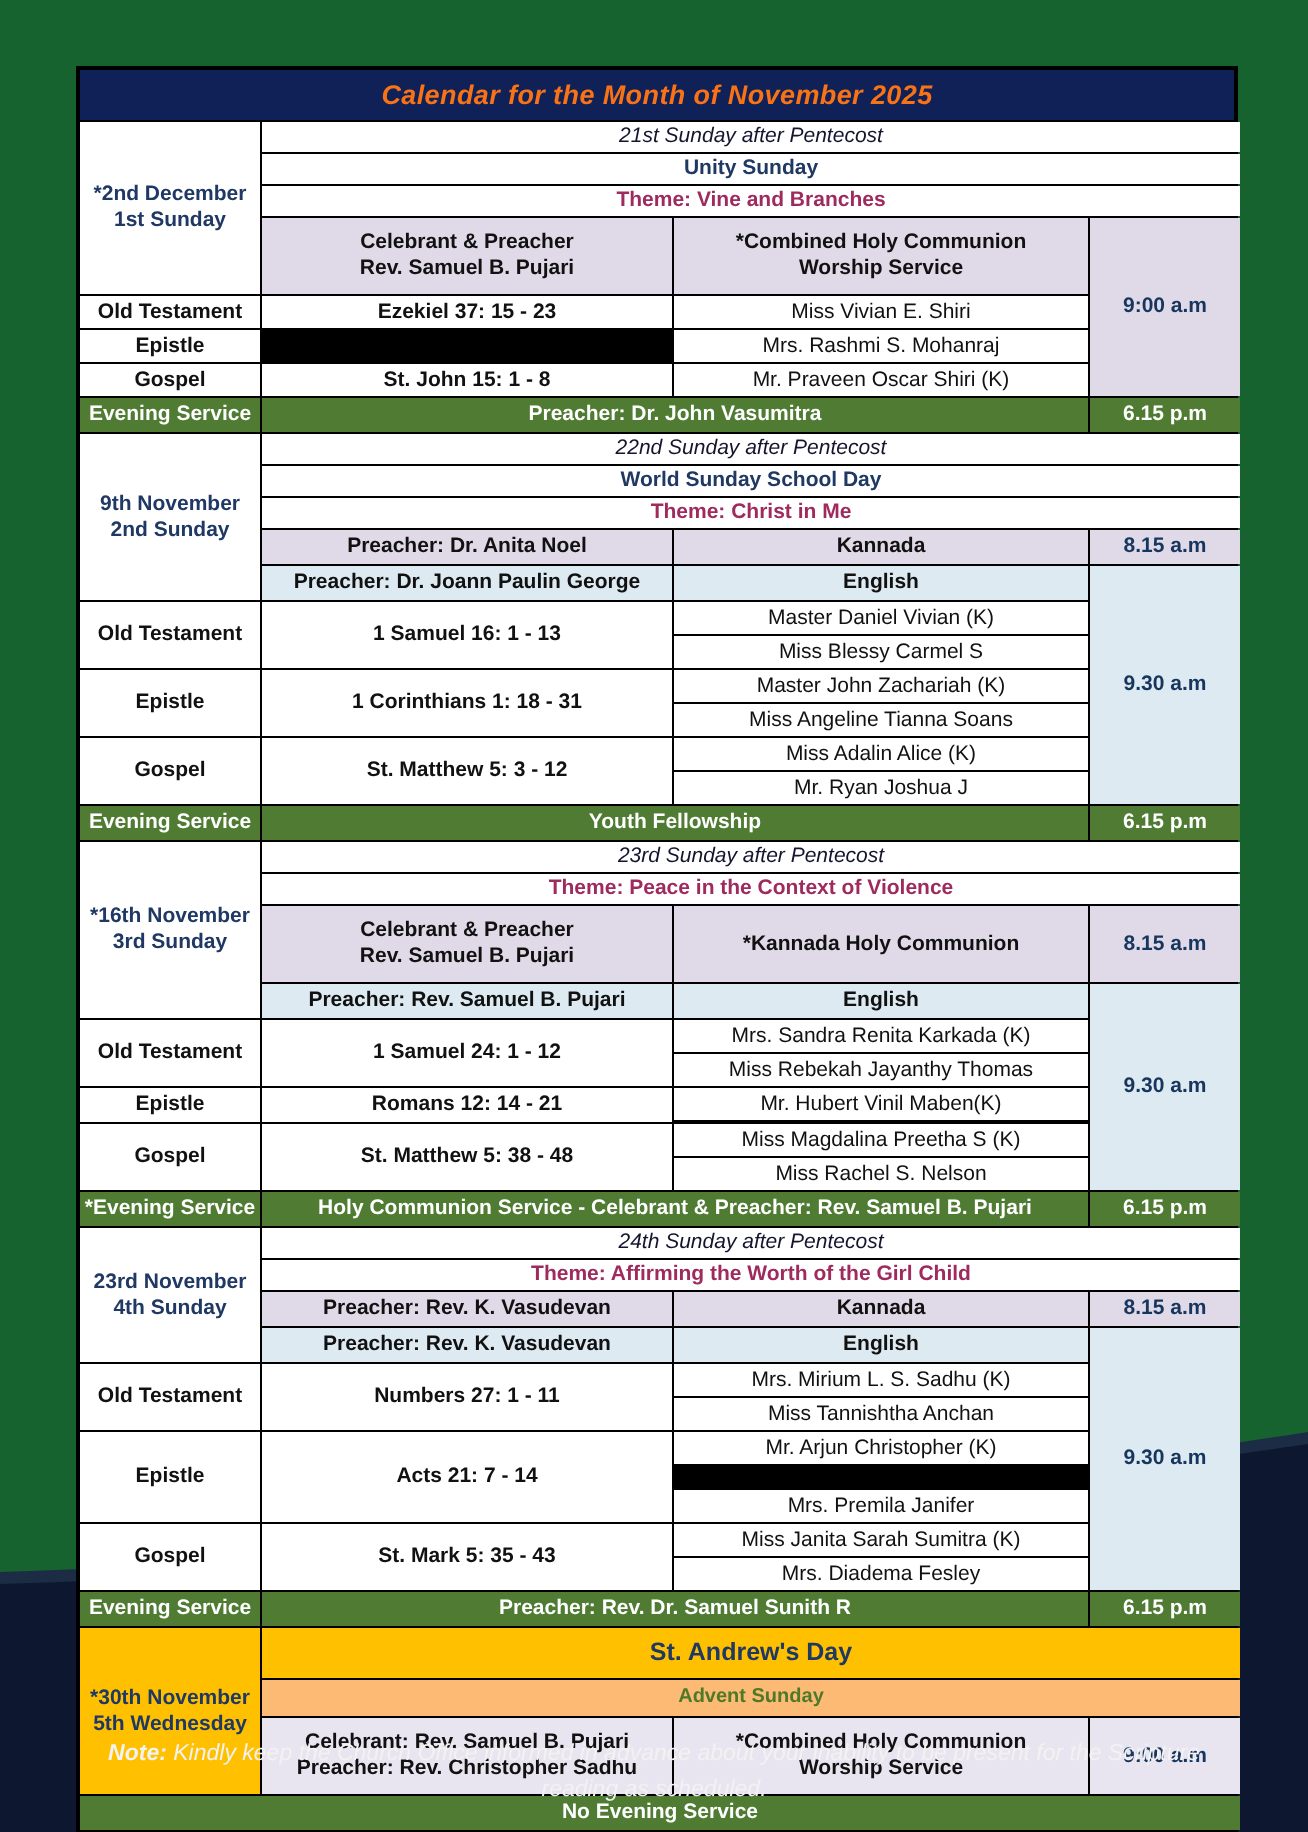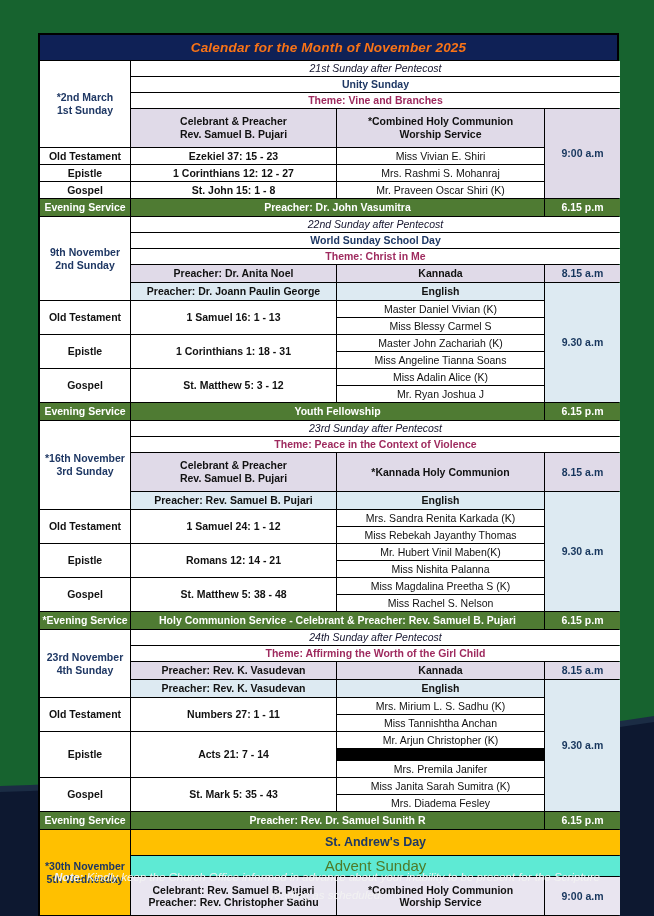--- a/index.html
+++ b/index.html
@@ -21,58 +21,57 @@
   .blu{background:#ddeaf2;font-weight:bold;}
   .lit{background:#e9e5f0;font-weight:bold;}
   .svc1{min-height:15px;}
   .svc2{min-height:36px;}
   .time{font-weight:bold;color:#17365d;}
   .rlabel,.rref{font-weight:bold;min-height:14px;}
   .reader{min-height:14px;}
   .greenrow{background:#4f7b33;color:#fff;font-weight:bold;min-height:15px;}
   .gold{background:#ffc000;}
   .andrew{background:#ffc000;font-weight:bold;color:#1f3864;font-size:12.5px;min-height:23px;}
-  .advent{background:#5eead4;font-weight:normal;color:#4e7a28;font-size:15px;min-height:16px;}
+  .advent{background:#fdba74;font-weight:bold;color:#4e7a28;font-size:10px;min-height:16px;}
   #note{position:absolute;left:47px;top:856px;width:560px;z-index:2;text-align:center;
        color:#f2f2f2;font-style:italic;font-size:11.5px;line-height:1.6;}
   #note b{font-weight:bold;}
 </style>
 </head>
 <body>
 
 <svg id="curve" viewBox="0 0 654 216" preserveAspectRatio="none">
   <path d="M0,86 C200,80 430,50 654,16 L654,216 L0,216 Z" fill="#1b2c44"></path>
   <path d="M0,92 C200,87 430,55 654,22 L654,216 L0,216 Z" fill="#0d1830"></path>
 </svg>
 
 <div id="table-wrap">
   <div id="title-bar">Calendar for the Month of November 2025</div>
   <div id="sections" style="display: flex; flex-direction: column; gap: 1px;">
       <div class="section">
         <div class="cell date" style="grid-area: 1 / 1 / span 4 / span 1;">
-          <div>*2nd March</div>
+          <div>*2nd December</div>
           <div>1st Sunday</div>
         </div>
         <div class="cell pent" style="grid-area: 1 / 2 / span 1 / span 3;">21st Sunday after Pentecost</div>
         <div class="cell special" style="grid-area: 2 / 2 / span 1 / span 3;">Unity Sunday</div>
         <div class="cell theme" style="grid-area: 3 / 2 / span 1 / span 3;">Theme: Vine and Branches</div>
         <div class="cell lav svc2" style="grid-area: 4 / 2 / span 1 / span 1;">
           <div>Celebrant &amp; Preacher</div>
           <div>Rev. Samuel B. Pujari</div>
         </div>
         <div class="cell lav svc2" style="grid-area: 4 / 3 / span 1 / span 1;">
           <div>*Combined Holy Communion</div>
           <div>Worship Service</div>
         </div>
         <div class="cell time lav" style="grid-area: 4 / 4 / span 4 / span 1;">9:00 a.m</div>
         <div class="cell rlabel" style="grid-area: 5 / 1 / span 1 / span 1;">Old Testament</div>
         <div class="cell rref" style="grid-area: 5 / 2 / span 1 / span 1;">Ezekiel 37: 15 - 23</div>
         <div class="cell reader" style="grid-area: 5 / 3 / span 1 / span 1;">Miss Vivian E. Shiri</div>
         <div class="cell rlabel" style="grid-area: 6 / 1 / span 1 / span 1;">Epistle</div>
-        <div class="cell rref" style="grid-area: 6 / 2 / span 1 / span 1;">1 Corinthians 12: 12 - 27</div>
         <div class="cell reader" style="grid-area: 6 / 3 / span 1 / span 1;">Mrs. Rashmi S. Mohanraj</div>
         <div class="cell rlabel" style="grid-area: 7 / 1 / span 1 / span 1;">Gospel</div>
         <div class="cell rref" style="grid-area: 7 / 2 / span 1 / span 1;">St. John 15: 1 - 8</div>
         <div class="cell reader" style="grid-area: 7 / 3 / span 1 / span 1;">Mr. Praveen Oscar Shiri (K)</div>
         <div class="cell greenrow" style="grid-area: 8 / 1 / span 1 / span 1;">Evening Service</div>
         <div class="cell greenrow" style="grid-area: 8 / 2 / span 1 / span 2;">Preacher: Dr. John Vasumitra</div>
         <div class="cell greenrow" style="grid-area: 8 / 4 / span 1 / span 1;">6.15 p.m</div>
       </div>
       <div class="section">
         <div class="cell date" style="grid-area: 1 / 1 / span 5 / span 1;">
@@ -134,21 +133,20 @@
           <div>English</div>
         </div>
         <div class="cell time blu" style="grid-area: 4 / 4 / span 7 / span 1;">9.30 a.m</div>
         <div class="cell rlabel" style="grid-area: 5 / 1 / span 2 / span 1;">Old Testament</div>
         <div class="cell rref" style="grid-area: 5 / 2 / span 2 / span 1;">1 Samuel 24: 1 - 12</div>
         <div class="cell reader" style="grid-area: 5 / 3 / span 1 / span 1;">Mrs. Sandra Renita Karkada (K)</div>
         <div class="cell reader" style="grid-area: 6 / 3 / span 1 / span 1;">Miss Rebekah Jayanthy Thomas</div>
         <div class="cell rlabel" style="grid-area: 7 / 1 / span 2 / span 1;">Epistle</div>
         <div class="cell rref" style="grid-area: 7 / 2 / span 2 / span 1;">Romans 12: 14 - 21</div>
         <div class="cell reader" style="grid-area: 7 / 3 / span 1 / span 1;">Mr. Hubert Vinil Maben(K)</div>
-        <div class="cell reader" style="grid-area: 8 / 3 / span 1 / span 1;">Miss Nishita Palanna</div>
         <div class="cell rlabel" style="grid-area: 9 / 1 / span 2 / span 1;">Gospel</div>
         <div class="cell rref" style="grid-area: 9 / 2 / span 2 / span 1;">St. Matthew 5: 38 - 48</div>
         <div class="cell reader" style="grid-area: 9 / 3 / span 1 / span 1;">Miss Magdalina Preetha S (K)</div>
         <div class="cell reader" style="grid-area: 10 / 3 / span 1 / span 1;">Miss Rachel S. Nelson</div>
         <div class="cell greenrow" style="grid-area: 11 / 1 / span 1 / span 1;">*Evening Service</div>
         <div class="cell greenrow" style="grid-area: 11 / 2 / span 1 / span 2;">Holy Communion Service - Celebrant &amp; Preacher: Rev. Samuel B. Pujari</div>
         <div class="cell greenrow" style="grid-area: 11 / 4 / span 1 / span 1;">6.15 p.m</div>
       </div>
       <div class="section">
         <div class="cell date" style="grid-area: 1 / 1 / span 4 / span 1;">

